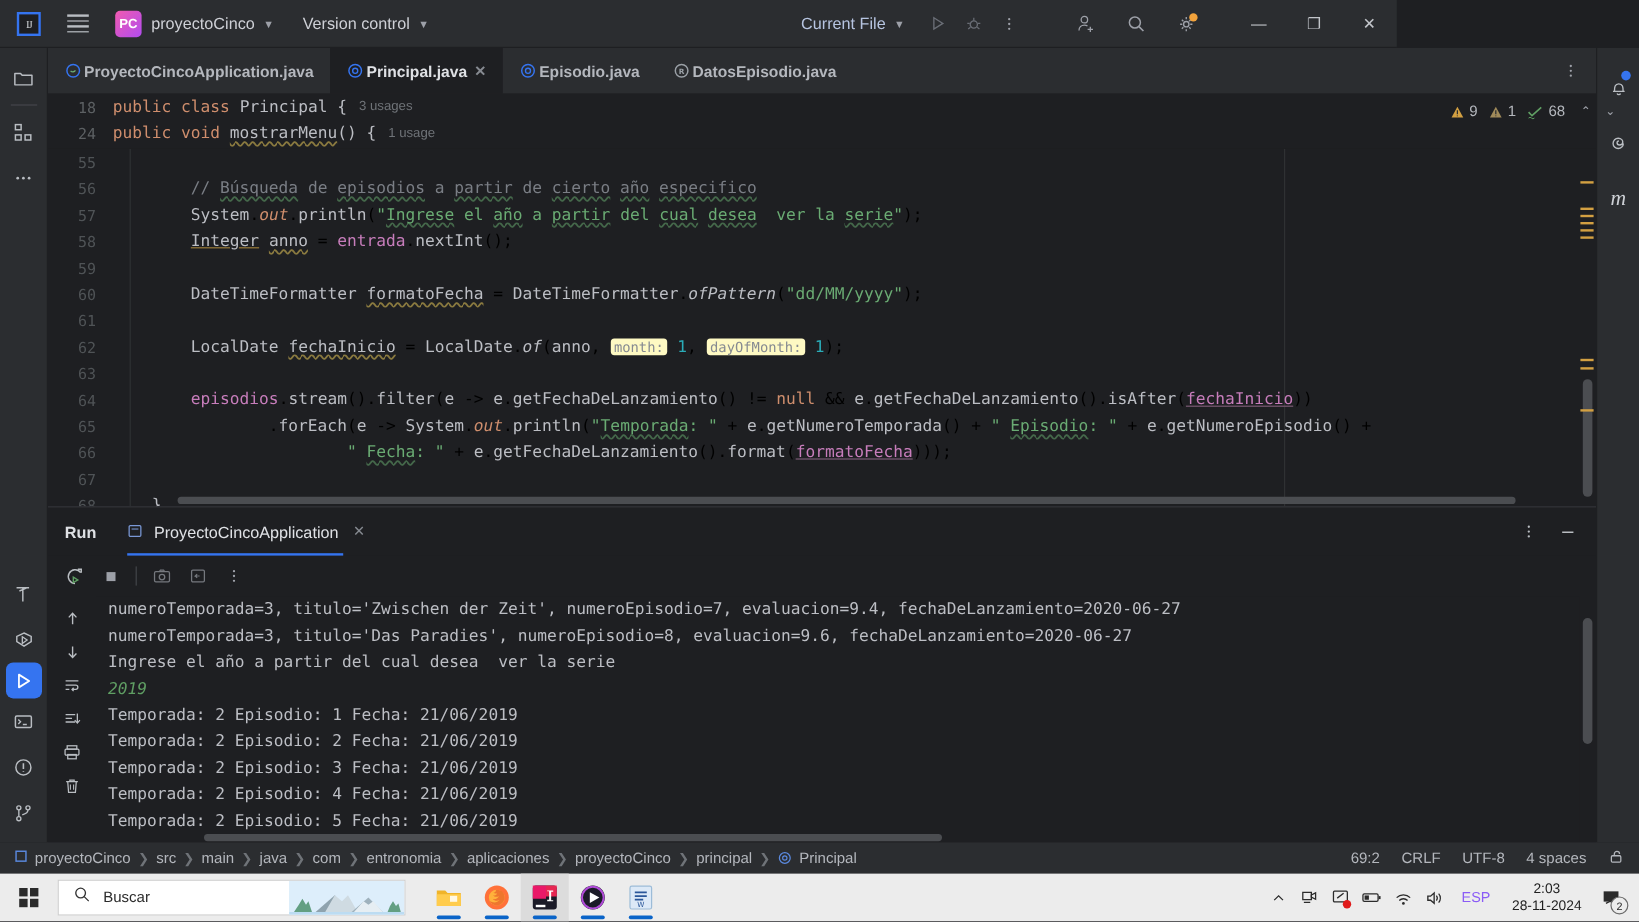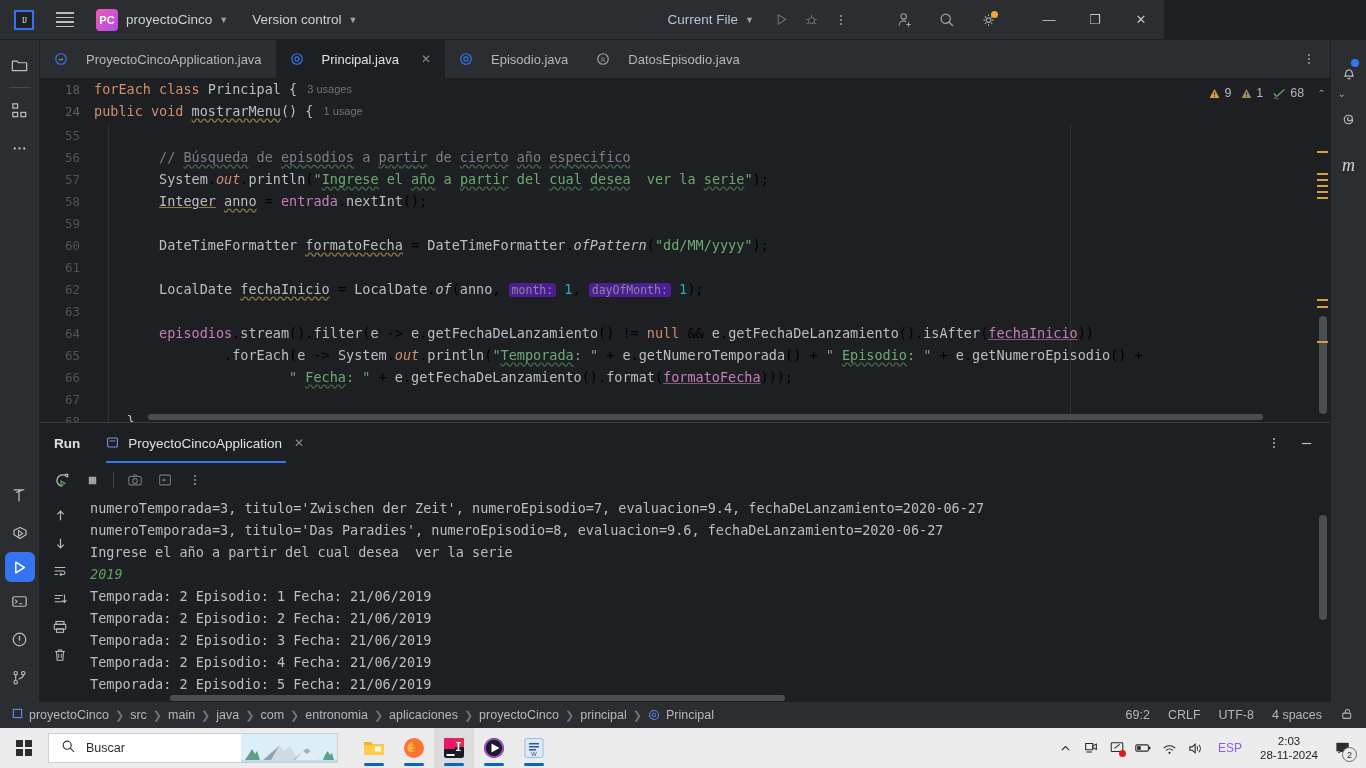--- a/index.html
+++ b/index.html
@@ -84,22 +84,22 @@
     position: absolute; right: 8px; top: 9px; width: 8px; height: 8px;
     border-radius: 50%; background: #3574f0;
   }
 
   
   .tabstrip {
     position: absolute; left: 40px; top: 40px; width: 1290px; height: 38px;
     background: #2b2d30; display: flex; align-items: stretch;
   }
   .etab {
-    display: flex; align-items: center; gap: 18px; padding: 0 14px;
-    font-size: 13px; color: #b4b7bd; position: relative; white-space: nowrap;
+    display: flex; align-items: center; gap: 2px; padding: 0 14px;
+    font-size: 13px; color: #b4b7bd; position: relative; white-space: nowrap; font-weight: bold;
   }
   .etab.active { background: #1e1f22; color: #dfe1e5; }
   .etab .tabclose { color: #868a91; font-size: 12px; margin-left: 4px; }
   .tabstrip .tabs-right { margin-left: auto; display: flex; align-items: center; padding-right: 6px; }
   .ficon { width: 14px; height: 14px; flex: 0 0 14px; }
 
   
   .sticky {
     position: absolute; left: 40px; top: 78px; width: 1290px; height: 46px;
     background: #1e1f22;
@@ -139,21 +139,21 @@
   .kw { color: #cf8e6d; }
   .str { color: #6aab73; }
   .num { color: #2aacb8; }
   .fld { color: #c77dbb; }
   .cmt { color: #7a7e85; }
   .ident { color: #bcbec4; }
   .meth { color: #bcbec4; }
   .static-it { color: #cf8e6d; font-style: italic; }
   .meth-it { color: #bcbec4; font-style: italic; }
   .hint {
-    background: #4c1d95; color: #868a91; border-radius: 3px;
+    background: #fef9c3; color: #868a91; border-radius: 3px;
     padding: 0 3px; font-size: 11.5px; font-family:"DejaVu Sans Mono",monospace;
   }
   .typo { text-decoration: underline wavy #44684a; text-decoration-skip-ink: none; text-underline-offset: 2px;}
   .typo-y { text-decoration: underline wavy #8a7a3f; text-decoration-skip-ink: none; text-underline-offset: 2px;}
   .warnund { text-decoration: underline #9a7a3a; }
   .pinkund { color:#c77dbb; text-decoration: underline #7a5a74; }
 
   
   .h-scroll {
     position: absolute; left: 108px; bottom: 2px; width: 1115px; height: 6px;
@@ -459,21 +459,21 @@
             <circle cx="8" cy="8" r="1.1" fill="currentColor"></circle>
             <circle cx="8" cy="12.6" r="1.1" fill="currentColor"></circle>
           </svg>
       </div>
     </div>
   </div>
 
   <div class="sticky">
     <div class="sticky-line">
       <span class="slnum">18</span>
-      <span><span class="kw">forEach class</span> <span class="ident">Principal</span> <span class="ctext">{</span></span>
+      <span><span class="kw">public class</span> <span class="ident">Principal</span> <span class="ctext">{</span></span>
       <span class="usage">3 usages</span>
     </div>
     <div class="sticky-line">
       <span class="slnum">24</span>
       <span>    <span class="kw">public void</span> <span class="ident typo-y">mostrarMenu</span><span class="ctext">() {</span></span>
       <span class="usage">1 usage</span>
     </div>
   </div>
 
   <div class="inspect-widget">

